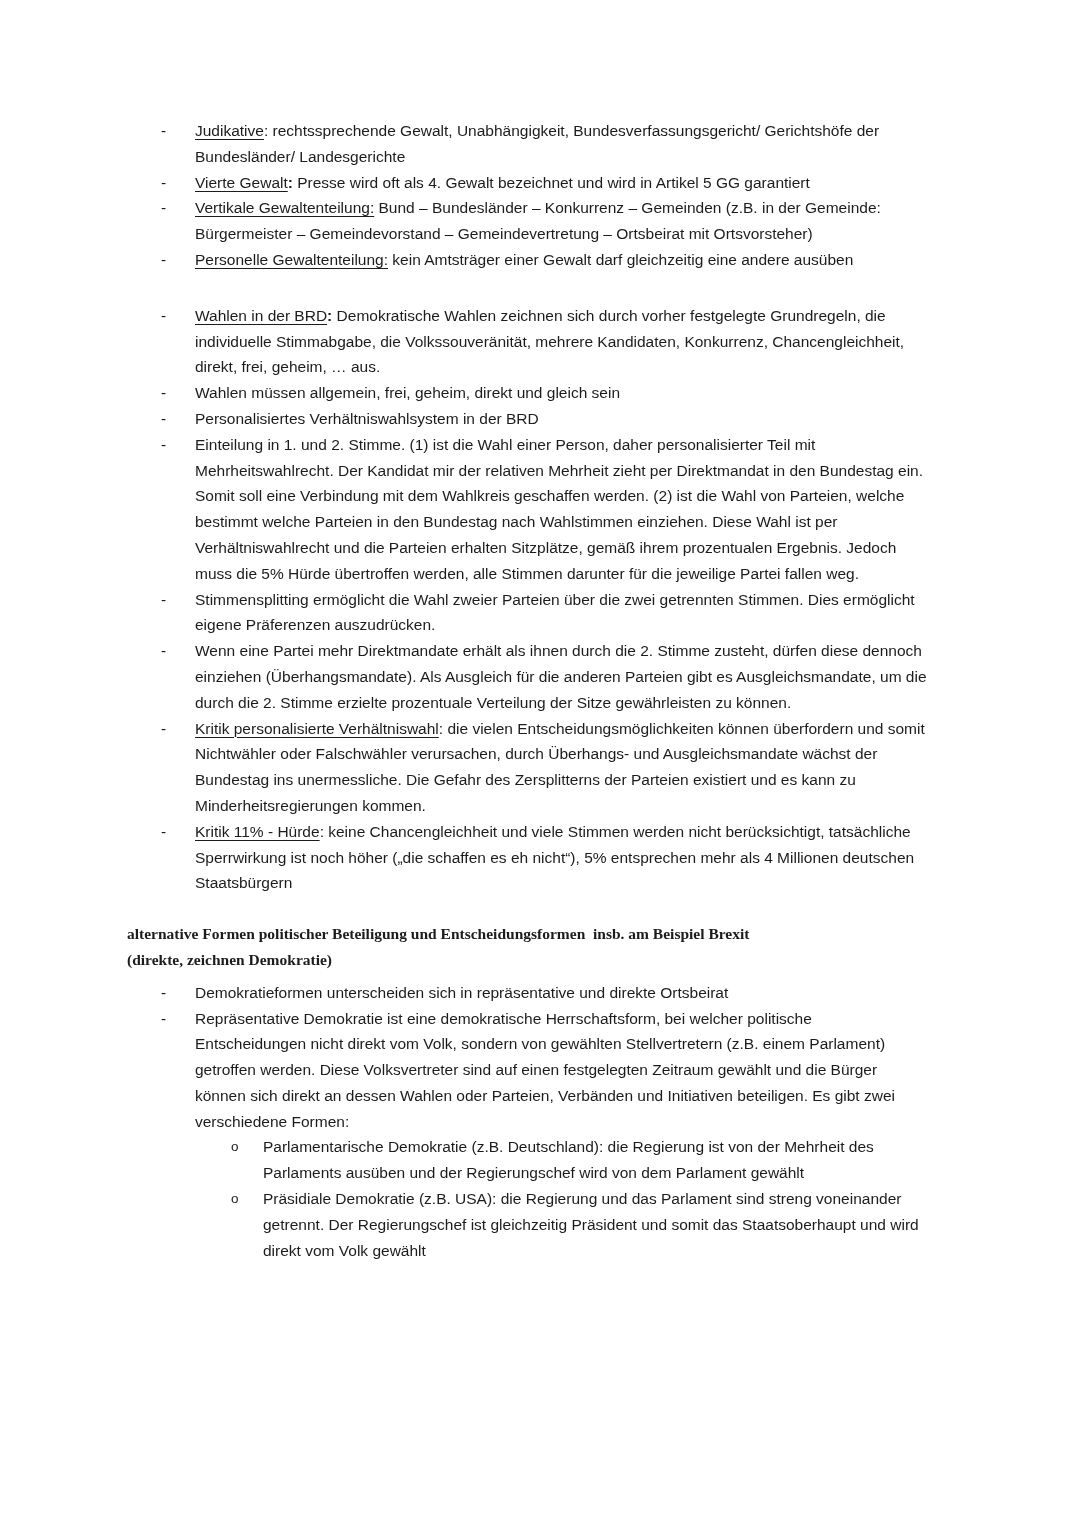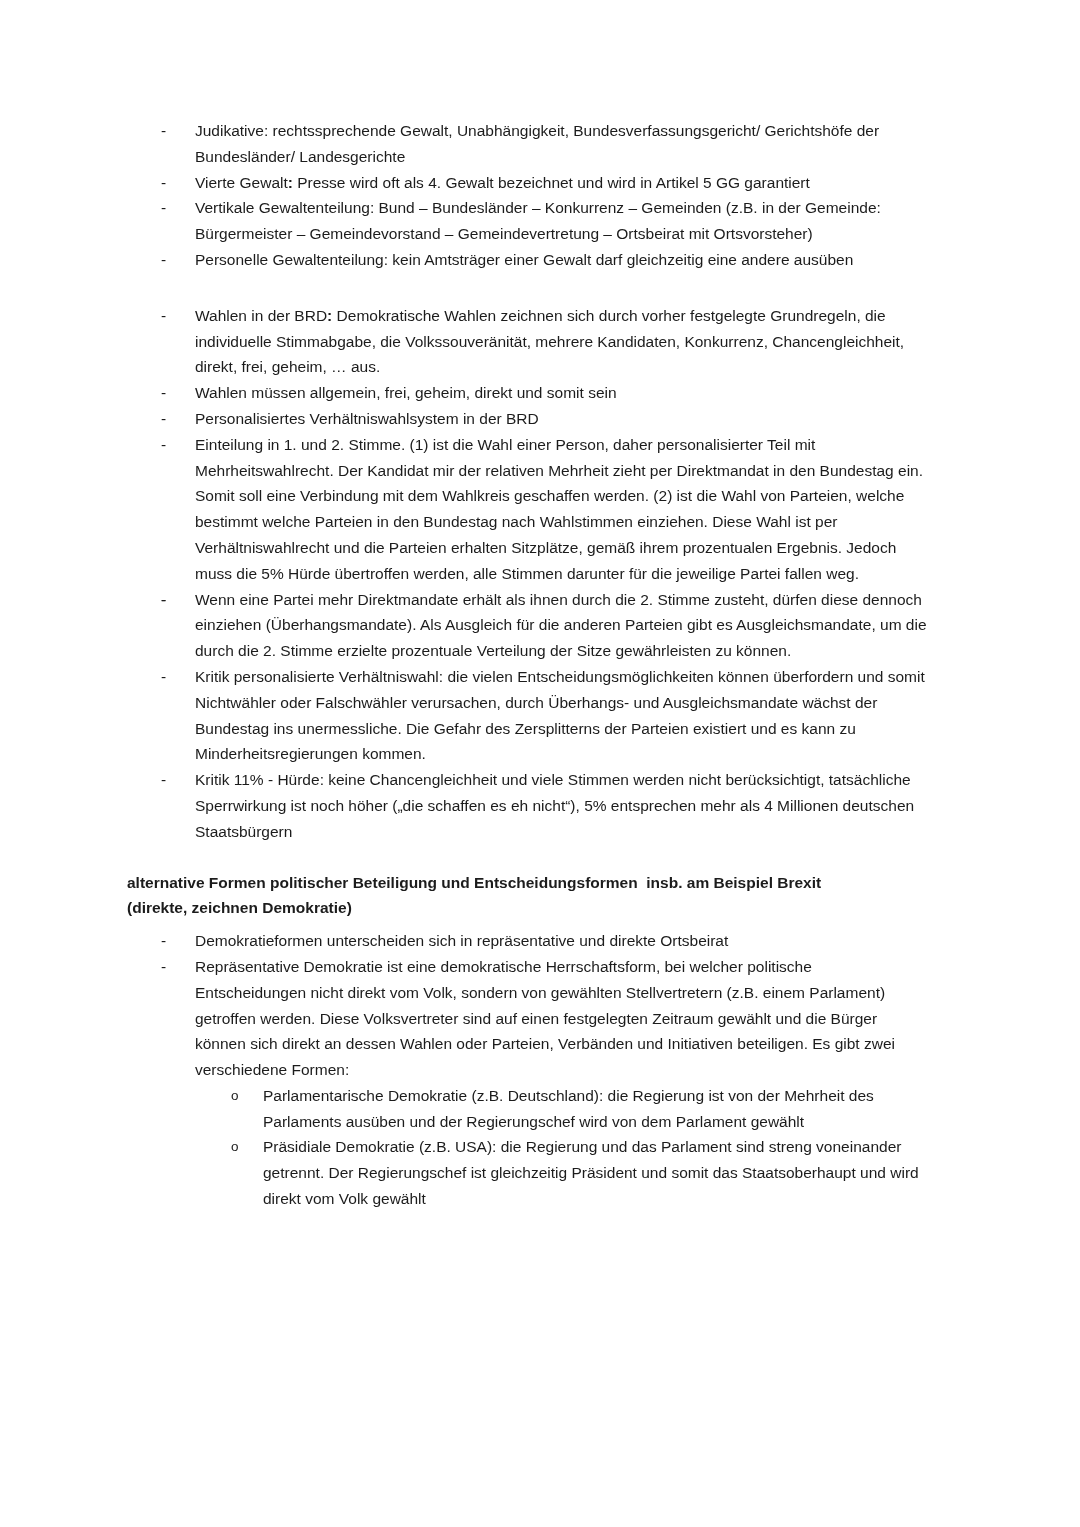--- a/index.html
+++ b/index.html
@@ -39,47 +39,48 @@
     top: 0;
   }
   .li.level1 {
     padding-left: 136px;
   }
   .li.level1 > .marker {
     left: 104px;
     font-size: 13.5px;
   }
   .seg.normal { font-weight: normal; text-decoration: none; }
-  .seg.underline { text-underline-offset: 3px; text-decoration-thickness: 1px; }
+  .seg.underline { text-decoration: underline; text-underline-offset: 3px; text-decoration-thickness: 1px; }
   .seg.bold { font-weight: bold; }
   .spacer { height: 30px; }
   .heading {
     margin-top: 25px;
     margin-bottom: 7px;
   }
   .heading-line {
     font-weight: bold;
     white-space: pre-wrap;
+    font-family: Liberation Serif, serif;
   }
 </style>
 </head>
 <body>
 
 <div class="page">
   <div class="doc">
       <div class="li level0"><span class="marker">-</span><span class="li-text"><span class="seg underline">Judikative</span><span class="seg normal">: rechtssprechende Gewalt, Unabhängigkeit, Bundesverfassungsgericht/ Gerichtshöfe der Bundesländer/ Landesgerichte</span></span></div>
       <div class="li level0"><span class="marker">-</span><span class="li-text"><span class="seg underline">Vierte Gewalt</span><span class="seg bold">:</span><span class="seg normal"> Presse wird oft als 4. Gewalt bezeichnet und wird in Artikel 5 GG garantiert</span></span></div>
       <div class="li level0"><span class="marker">-</span><span class="li-text"><span class="seg underline">Vertikale Gewaltenteilung:</span><span class="seg normal"> Bund – Bundesländer – Konkurrenz – Gemeinden (z.B. in der Gemeinde: Bürgermeister – Gemeindevorstand – Gemeindevertretung – Ortsbeirat mit Ortsvorsteher)</span></span></div>
       <div class="li level0"><span class="marker">-</span><span class="li-text"><span class="seg underline">Personelle Gewaltenteilung:</span><span class="seg normal"> kein Amtsträger einer Gewalt darf gleichzeitig eine andere ausüben</span></span></div>
       <div class="spacer"></div>
       <div class="li level0"><span class="marker">-</span><span class="li-text"><span class="seg underline">Wahlen in der BRD</span><span class="seg bold">:</span><span class="seg normal"> Demokratische Wahlen zeichnen sich durch vorher festgelegte Grundregeln, die individuelle Stimmabgabe, die Volkssouveränität, mehrere Kandidaten, Konkurrenz, Chancengleichheit, direkt, frei, geheim, … aus.</span></span></div>
-      <div class="li level0"><span class="marker">-</span><span class="li-text"><span class="seg normal">Wahlen müssen allgemein, frei, geheim, direkt und somit sein</span></span></div>
+      <div class="li level0"><span class="marker">-</span><span class="li-text"><span class="seg normal">Wahlen müssen allgemein, frei, geheim, direkt und gleich sein</span></span></div>
       <div class="li level0"><span class="marker">-</span><span class="li-text"><span class="seg normal">Personalisiertes Verhältniswahlsystem in der BRD</span></span></div>
       <div class="li level0"><span class="marker">-</span><span class="li-text"><span class="seg normal">Einteilung in 1. und 2. Stimme. (1) ist die Wahl einer Person, daher personalisierter Teil mit Mehrheitswahlrecht. Der Kandidat mir der relativen Mehrheit zieht per Direktmandat in den Bundestag ein. Somit soll eine Verbindung mit dem Wahlkreis geschaffen werden. (2) ist die Wahl von Parteien, welche bestimmt welche Parteien in den Bundestag nach Wahlstimmen einziehen. Diese Wahl ist per Verhältniswahlrecht und die Parteien erhalten Sitzplätze, gemäß ihrem prozentualen Ergebnis. Jedoch muss die 5% Hürde übertroffen werden, alle Stimmen darunter für die jeweilige Partei fallen weg.</span></span></div>
-      <div class="li level0"><span class="marker">-</span></div>
+      <div class="li level0"><span class="marker">-</span><span class="li-text"><span class="seg normal">Stimmensplitting ermöglicht die Wahl zweier Parteien über die zwei getrennten Stimmen. Dies ermöglicht eigene Präferenzen auszudrücken.</span></span></div>
       <div class="li level0"><span class="marker">-</span><span class="li-text"><span class="seg normal">Wenn eine Partei mehr Direktmandate erhält als ihnen durch die 2. Stimme zusteht, dürfen diese dennoch einziehen (Überhangsmandate). Als Ausgleich für die anderen Parteien gibt es Ausgleichsmandate, um die durch die 2. Stimme erzielte prozentuale Verteilung der Sitze gewährleisten zu können.</span></span></div>
       <div class="li level0"><span class="marker">-</span><span class="li-text"><span class="seg underline">Kritik personalisierte Verhältniswahl</span><span class="seg normal">: die vielen Entscheidungsmöglichkeiten können überfordern und somit Nichtwähler oder Falschwähler verursachen, durch Überhangs- und Ausgleichsmandate wächst der Bundestag ins unermessliche. Die Gefahr des Zersplitterns der Parteien existiert und es kann zu Minderheitsregierungen kommen.</span></span></div>
       <div class="li level0"><span class="marker">-</span><span class="li-text"><span class="seg underline">Kritik 11% - Hürde</span><span class="seg normal">: keine Chancengleichheit und viele Stimmen werden nicht berücksichtigt, tatsächliche Sperrwirkung ist noch höher („die schaffen es eh nicht“), 5% entsprechen mehr als 4 Millionen deutschen Staatsbürgern</span></span></div>
       <div class="heading">
         <div class="heading-line">alternative Formen politischer Beteiligung und Entscheidungsformen  insb. am Beispiel Brexit</div>
         <div class="heading-line">(direkte, zeichnen Demokratie)</div>
       </div>
       <div class="li level0"><span class="marker">-</span><span class="li-text"><span class="seg normal">Demokratieformen unterscheiden sich in repräsentative und direkte Ortsbeirat</span></span></div>
       <div class="li level0"><span class="marker">-</span><span class="li-text"><span class="seg normal">Repräsentative Demokratie ist eine demokratische Herrschaftsform, bei welcher politische Entscheidungen nicht direkt vom Volk, sondern von gewählten Stellvertretern (z.B. einem Parlament) getroffen werden. Diese Volksvertreter sind auf einen festgelegten Zeitraum gewählt und die Bürger können sich direkt an dessen Wahlen oder Parteien, Verbänden und Initiativen beteiligen. Es gibt zwei verschiedene Formen:</span></span></div>
       <div class="li level1"><span class="marker">o</span><span class="li-text"><span class="seg normal">Parlamentarische Demokratie (z.B. Deutschland): die Regierung ist von der Mehrheit des Parlaments ausüben und der Regierungschef wird von dem Parlament gewählt</span></span></div>

